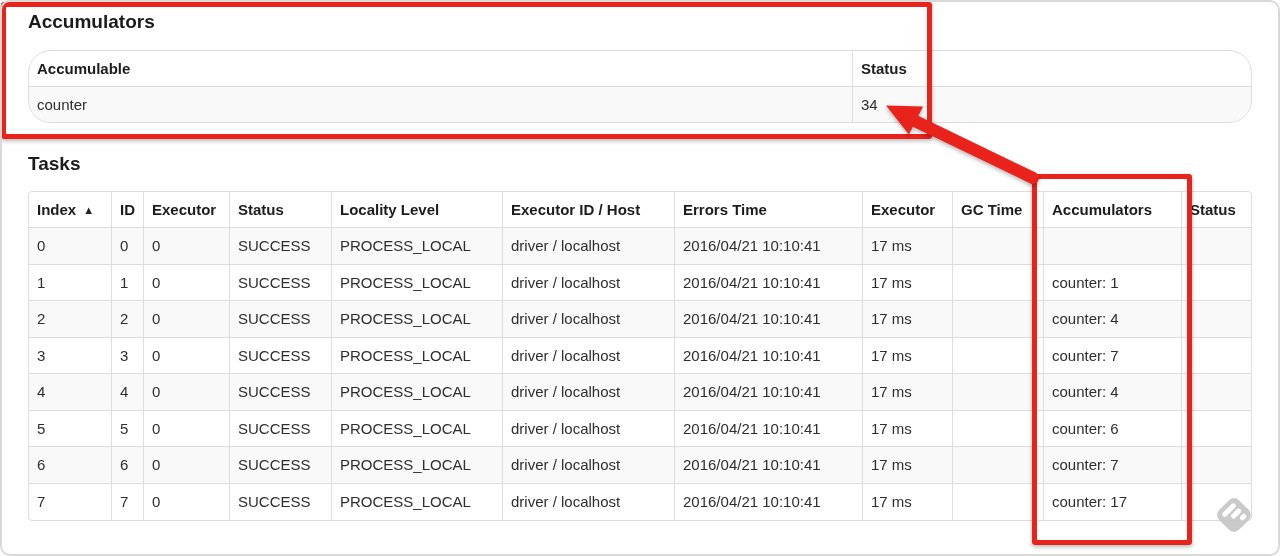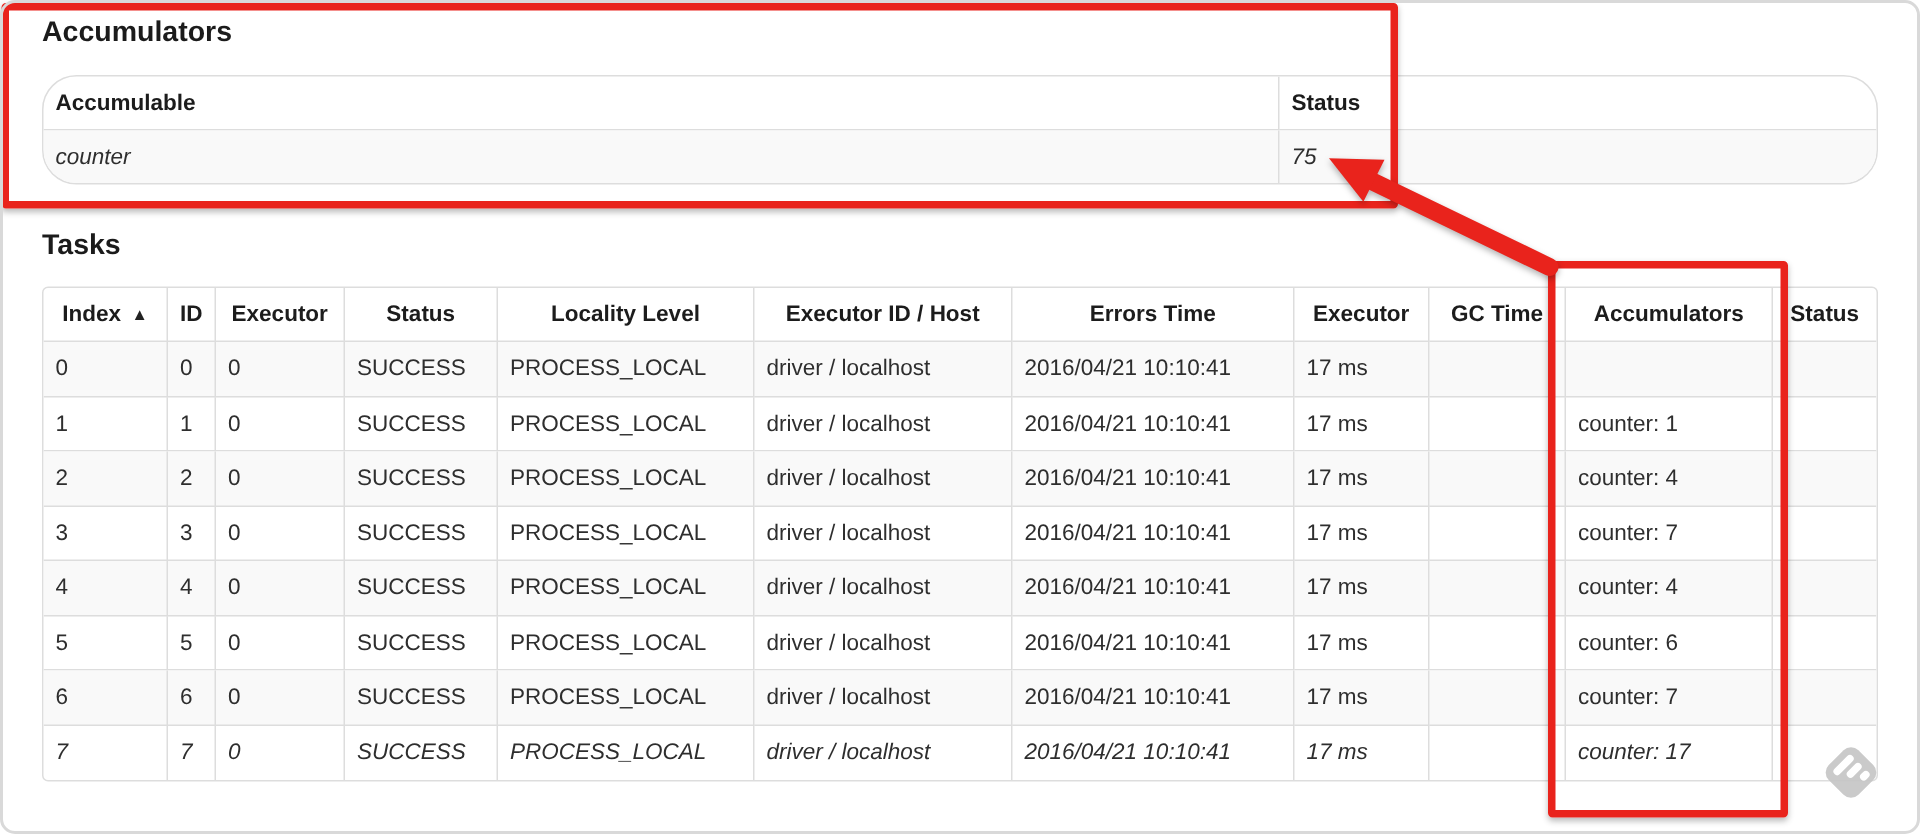--- a/index.html
+++ b/index.html
@@ -58,27 +58,27 @@
   .tbl th, .tbl td {
     padding: 0 8px;
     text-align: left;
     vertical-align: middle;
     white-space: nowrap;
     overflow: hidden;
     border-right: 1px solid var(--table-border);
     border-bottom: 1px solid var(--table-border);
   }
   .tbl th:last-child, .tbl td:last-child { border-right: none; }
-  .tbl tbody tr:last-child td { border-bottom: none; font-style: italic; }
+  .tbl tbody tr:last-child td { border-bottom: none; }
   .tbl thead th { font-weight: 700; color: #1c1c1c; }
   .tbl tbody tr:nth-child(odd) { background: var(--stripe); }
 
   #acc-table th { height: 36px; }
   #acc-table td { height: 35px; }
-  #tasks-table th { height: 36px; text-align: center; }
+  #tasks-table th { height: 36px; }
   #tasks-table td { height: 36.5px; }
 
   .sort {
     display: inline-block;
     margin-left: 7px;
     font-size: 11px;
     color: #222;
     transform: translateY(-1px);
   }
 
@@ -126,21 +126,21 @@
       </colgroup>
       <thead>
           <tr>
             <th><span>Accumulable</span></th>
             <th><span>Status</span></th>
           </tr>
         </thead>
       <tbody>
           <tr>
             <td>counter</td>
-            <td>75</td>
+            <td>34</td>
           </tr>
         </tbody>
     </table>
   </div>
 
   <h4 class="heading" id="tasks-heading">Tasks</h4>
 
   <div class="tablewrap" id="tasks-tablewrap">
     <table class="tbl" id="tasks-table">
       <colgroup>

